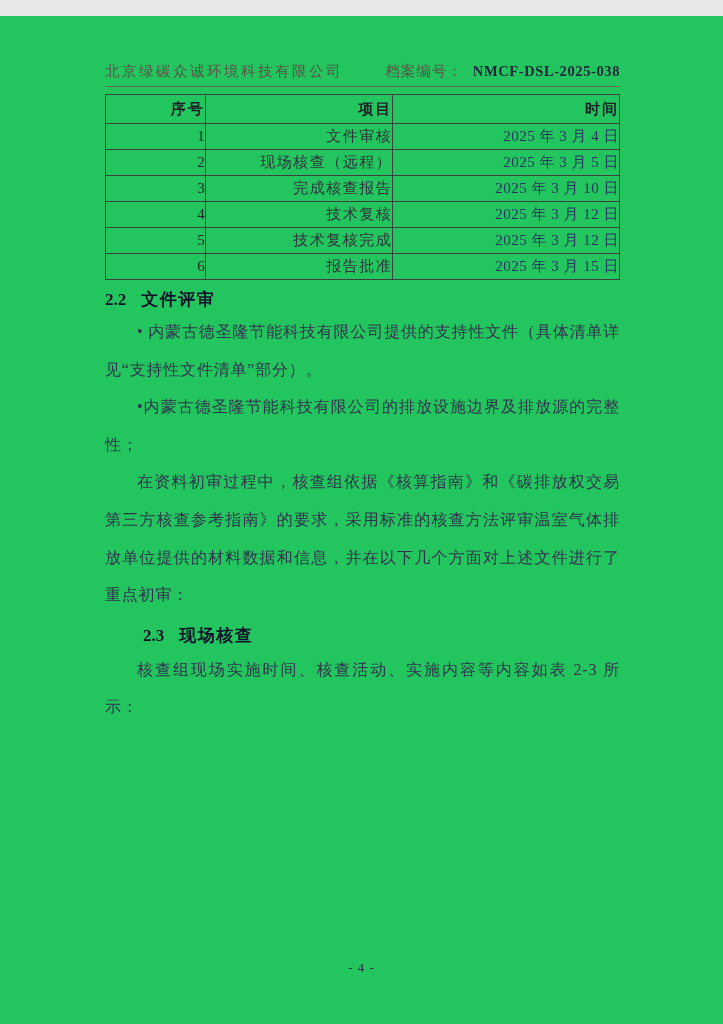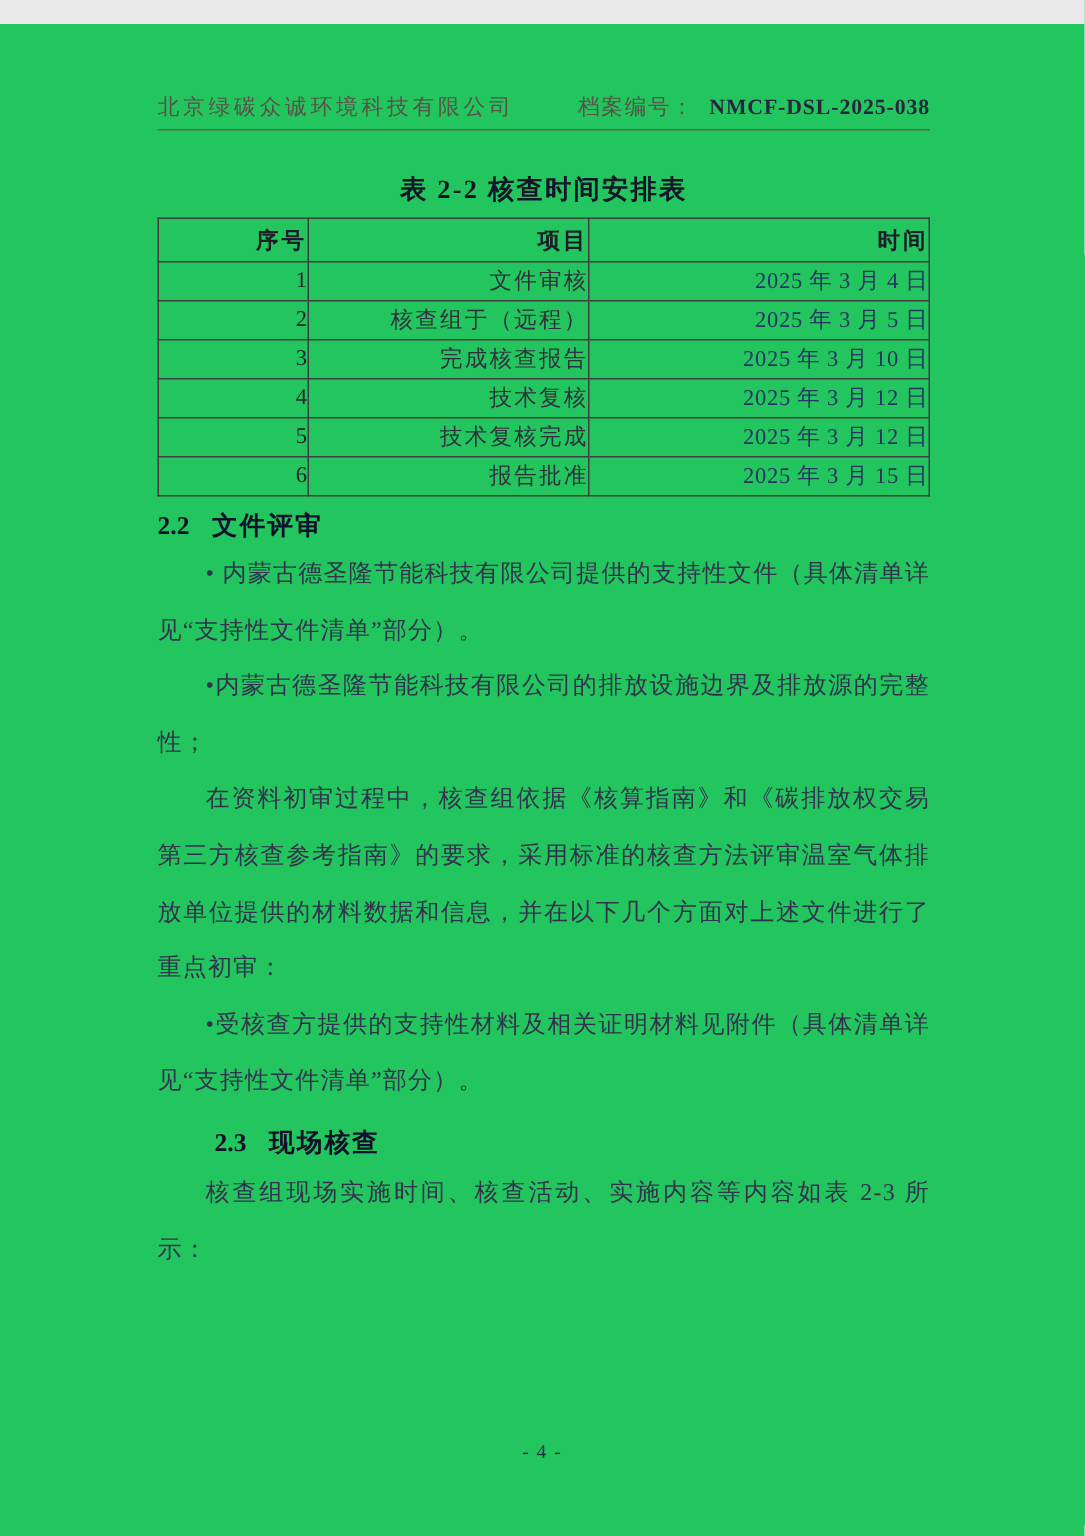--- a/index.html
+++ b/index.html
@@ -60,21 +60,20 @@
 <body>
 
 <div class="page">
   <div class="content">
 
     <div class="doc-header">
       <span class="company">北京绿碳众诚环境科技有限公司</span>
       <span class="archive"><span>档案编号：</span><span class="num">NMCF-DSL-2025-038</span></span>
     </div>
 
-    <div class="table-title">表 2-2 核查时间安排表</div>
 
     <table class="schedule">
       <colgroup>
         <col style="width:19.4%">
         <col style="width:36.5%">
         <col style="width:44.1%">
       </colgroup>
       <thead>
         <tr>
           <th>序号</th>
@@ -83,21 +82,21 @@
         </tr>
       </thead>
       <tbody>
         <tr>
           <td class="c-idx">1</td>
           <td class="c-item">文件审核</td>
           <td class="c-time">2025 年 3 月 4 日</td>
         </tr>
         <tr>
           <td class="c-idx">2</td>
-          <td class="c-item">核查组于（远程）</td>
+          <td class="c-item">现场核查（远程）</td>
           <td class="c-time">2025 年 3 月 5 日</td>
         </tr>
         <tr>
           <td class="c-idx">3</td>
           <td class="c-item">完成核查报告</td>
           <td class="c-time">2025 年 3 月 10 日</td>
         </tr>
         <tr>
           <td class="c-idx">4</td>
           <td class="c-item">技术复核</td>
@@ -116,21 +115,20 @@
       </tbody>
     </table>
 
     <div class="h2">
       <span class="secnum">2.2</span><span>文件评审</span>
     </div>
 
     <p class="body">• 内蒙古德圣隆节能科技有限公司提供的支持性文件（具体清单详见“支持性文件清单”部分）。</p>
     <p class="body">•内蒙古德圣隆节能科技有限公司的排放设施边界及排放源的完整性；</p>
     <p class="body">在资料初审过程中，核查组依据《核算指南》和《碳排放权交易第三方核查参考指南》的要求，采用标准的核查方法评审温室气体排放单位提供的材料数据和信息，并在以下几个方面对上述文件进行了重点初审：</p>
-    <p class="body">•受核查方提供的支持性材料及相关证明材料见附件（具体清单详见“支持性文件清单”部分）。</p>
 
     <div class="h2 indented">
       <span class="secnum">2.3</span><span>现场核查</span>
     </div>
 
     <p class="body">核查组现场实施时间、核查活动、实施内容等内容如表 2-3 所示：</p>
 
   </div>
 
   <div class="page-num">- 4 -</div>

